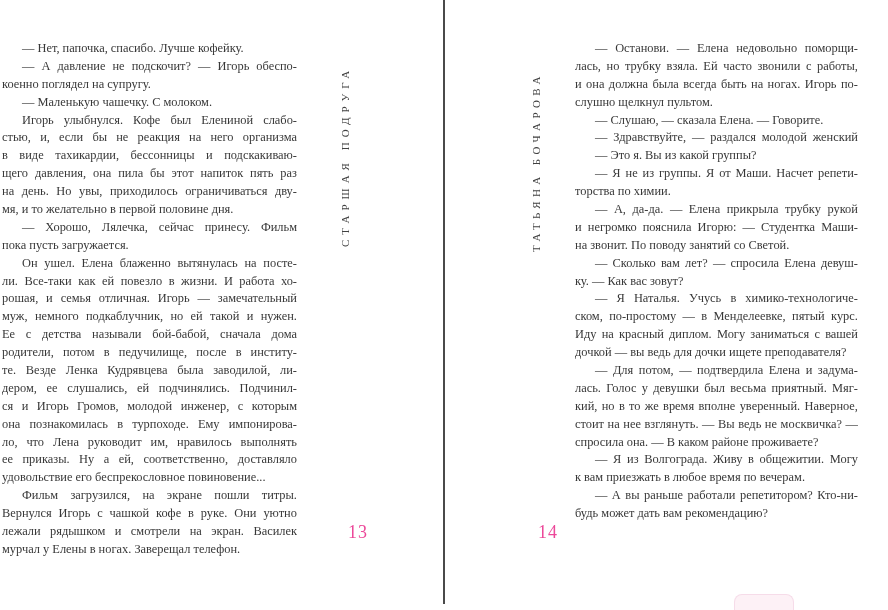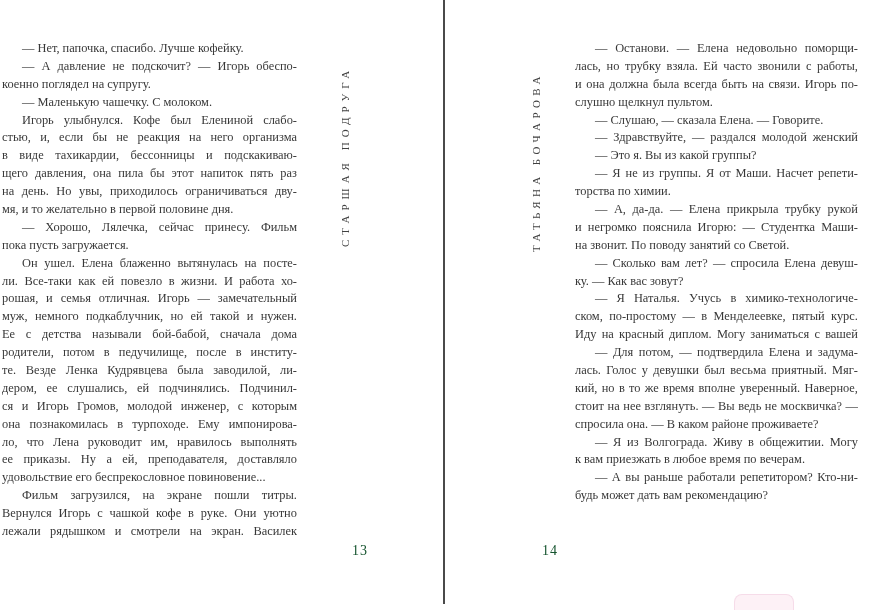--- a/index.html
+++ b/index.html
@@ -44,22 +44,22 @@
     writing-mode:vertical-rl;
     transform:rotate(180deg);
     font-size:11px;
     letter-spacing:5px;
     color:#414141;
     white-space:nowrap;
   }
   .page-left .vtitle{left:339px;top:45px;height:202px;}
   .page-right .vtitle{left:85px;top:45px;height:207px;letter-spacing:4.4px;}
   .page-number{
-    position:absolute;top:543px;
-    font-size:14px;color:#14532d;letter-spacing:1px;
+    position:absolute;top:522px;
+    font-size:18px;color:#ec4899;letter-spacing:1px;
   }
   .page-left .page-number{left:330px;width:38px;text-align:right;}
   .page-right .page-number{left:75px;width:38px;text-align:right;}
   .pink-widget{
     position:absolute;left:734px;top:594px;width:58px;height:20px;
     background:var(--accent-pink-fill);
     border:1px solid #f6dce9;
     border-bottom:2px solid var(--accent-pink);
     border-radius:8px;
     cursor:pointer;
@@ -241,21 +241,21 @@
         <span>им,</span>
         <span>нравилось</span>
         <span>выполнять</span>
       </div>
       <div class="line flexline">
         <span>ее</span>
         <span>приказы.</span>
         <span>Ну</span>
         <span>а</span>
         <span>ей,</span>
-        <span>преподавателя,</span>
+        <span>соответственно,</span>
         <span>доставляло</span>
       </div>
       <div class="line end">удовольствие его беспрекословное повиновение...</div>
       <div class="line indent flexline">
         <span>Фильм</span>
         <span>загрузился,</span>
         <span>на</span>
         <span>экране</span>
         <span>пошли</span>
         <span>титры.</span>
@@ -273,20 +273,21 @@
       </div>
       <div class="line flexline">
         <span>лежали</span>
         <span>рядышком</span>
         <span>и</span>
         <span>смотрели</span>
         <span>на</span>
         <span>экран.</span>
         <span>Василек</span>
       </div>
+      <div class="line end">мурчал у Елены в ногах. Заверещал телефон.</div>
     </div>
   <div class="vtitle">СТАРШАЯ ПОДРУГА</div>
   <div class="page-number">13</div>
 </div>
 
 <div class="divider"></div>
 
 <div class="page page-right">
   <div class="text-column">
       <div class="line indent flexline">
@@ -309,21 +310,21 @@
         <span>работы,</span>
       </div>
       <div class="line flexline">
         <span>и</span>
         <span>она</span>
         <span>должна</span>
         <span>была</span>
         <span>всегда</span>
         <span>быть</span>
         <span>на</span>
-        <span>связи.</span>
+        <span>ногах.</span>
         <span>Игорь</span>
         <span>по-</span>
       </div>
       <div class="line end">слушно щелкнул пультом.</div>
       <div class="line indent end">— Слушаю, — сказала Елена. — Говорите.</div>
       <div class="line indent flexline">
         <span>—</span>
         <span>Здравствуйте,</span>
         <span>—</span>
         <span>раздался</span>
@@ -395,20 +396,21 @@
       <div class="line flexline">
         <span>Иду</span>
         <span>на</span>
         <span>красный</span>
         <span>диплом.</span>
         <span>Могу</span>
         <span>заниматься</span>
         <span>с</span>
         <span>вашей</span>
       </div>
+      <div class="line end">дочкой — вы ведь для дочки ищете преподавателя?</div>
       <div class="line indent flexline">
         <span>—</span>
         <span>Для</span>
         <span>потом,</span>
         <span>—</span>
         <span>подтвердила</span>
         <span>Елена</span>
         <span>и</span>
         <span>задума-</span>
       </div>

